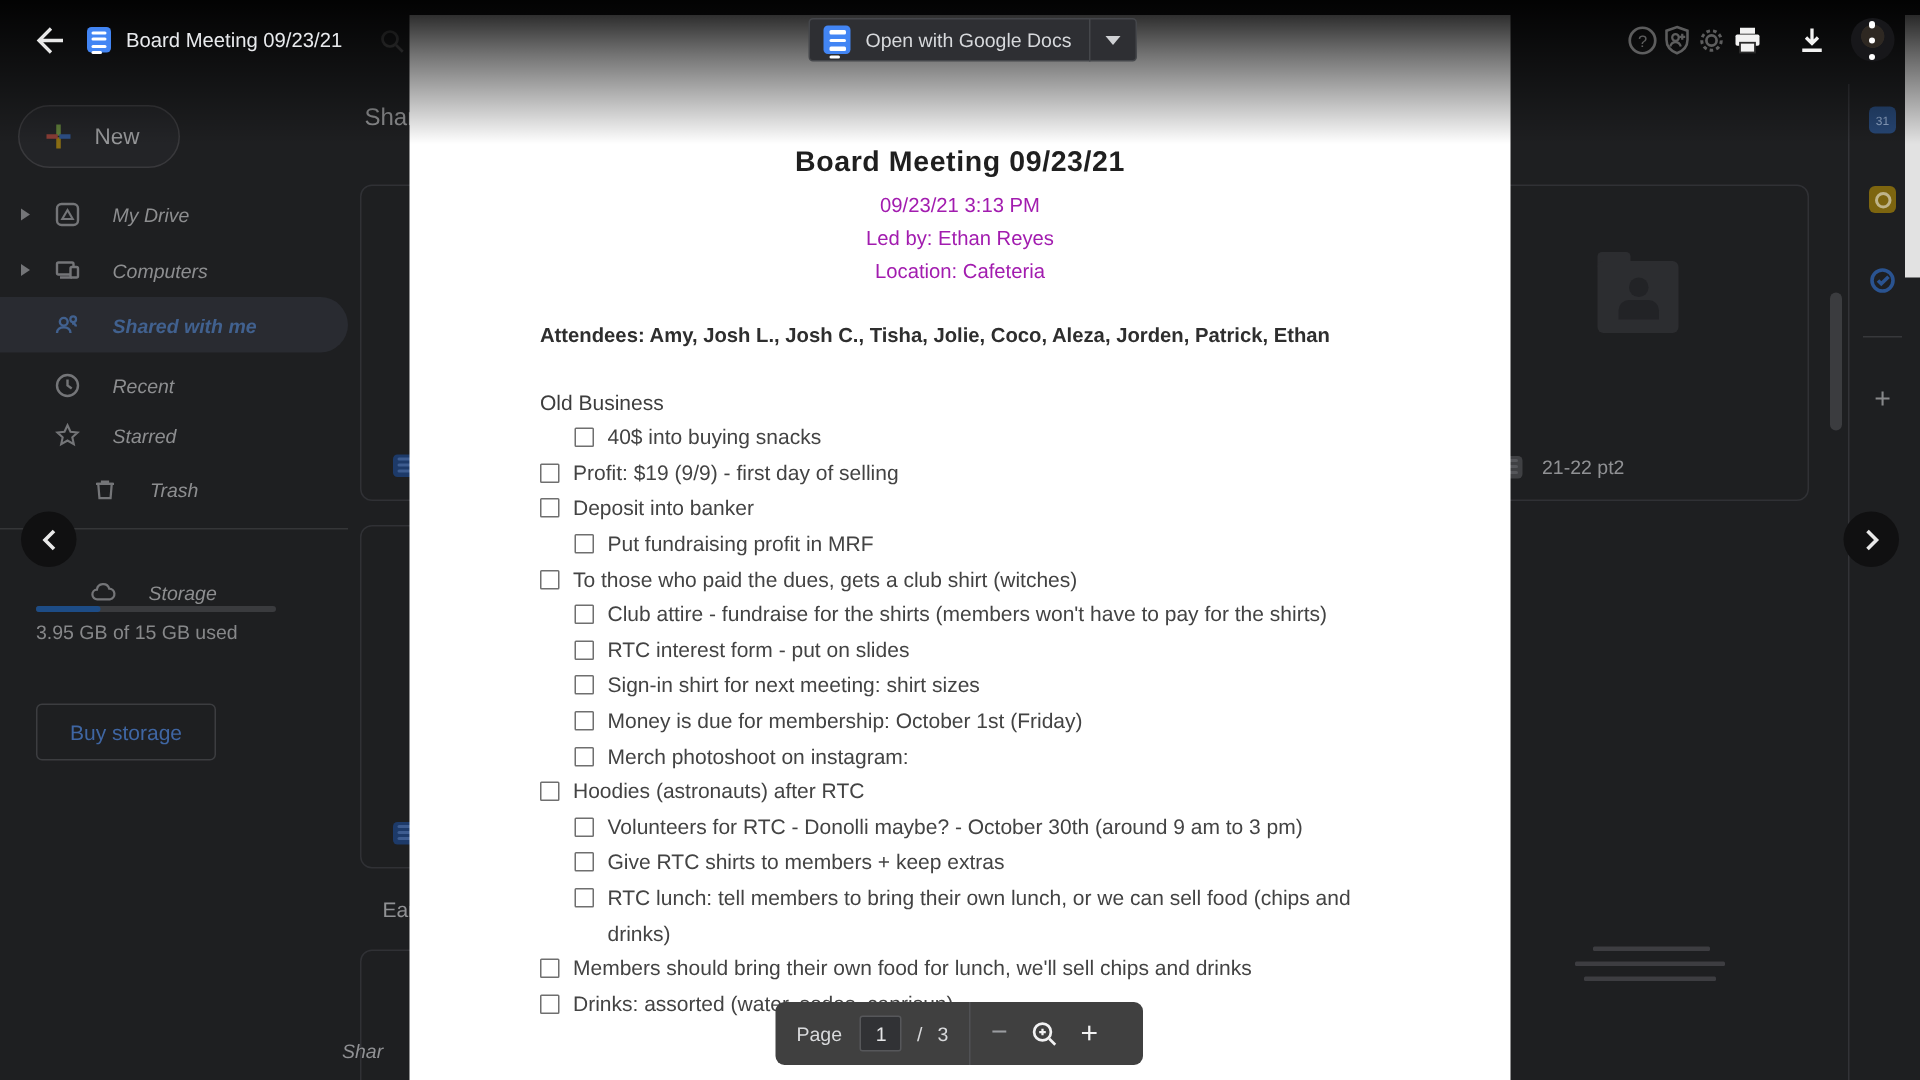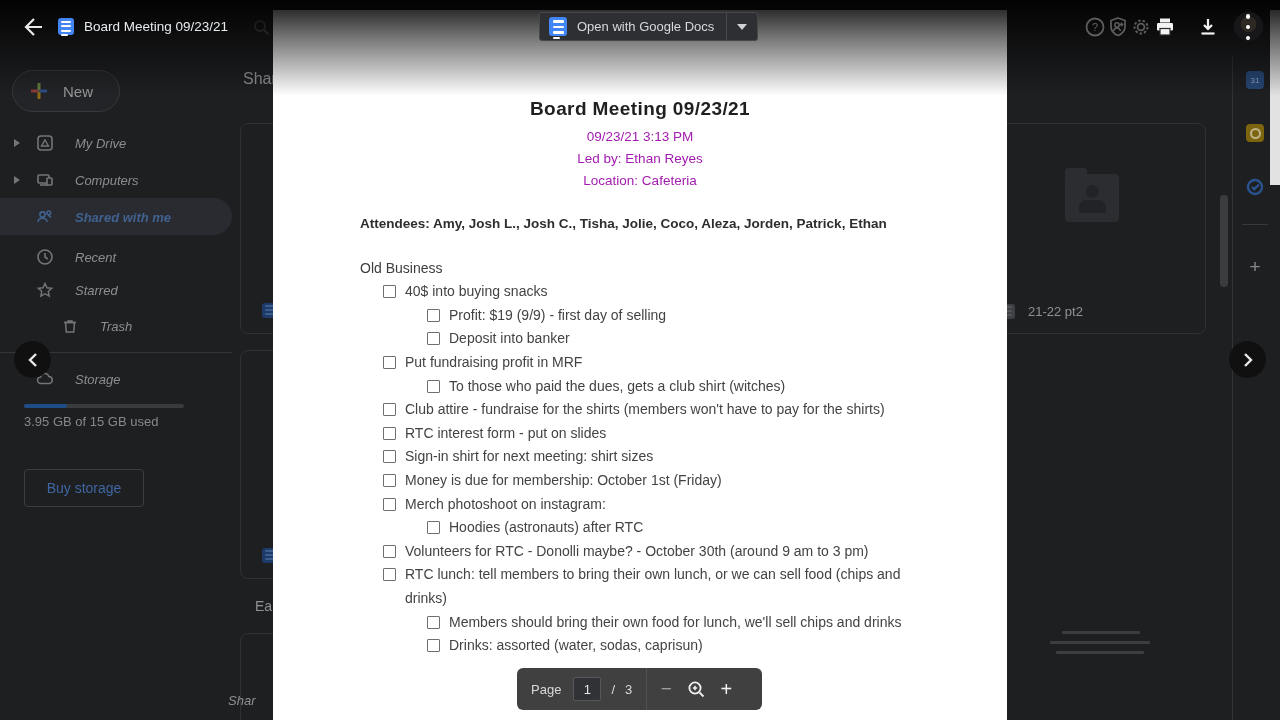--- a/index.html
+++ b/index.html
@@ -47,21 +47,21 @@
   .page{position:absolute;left:273px;top:10px;width:734px;height:710px;background:#ffffff;z-index:10;color:#3d3d3d;}
   .page-inner{padding:87px 87px 0 87px;}
   .doc-title{font-size:19px;font-weight:bold;color:#1f1f1f;text-align:center;letter-spacing:.4px;line-height:24px;}
   .doc-meta{font-size:13.5px;color:#a21caf;text-align:center;line-height:22px;}
   .doc-meta-block{margin-top:5px;}
   .doc-att{font-size:13.5px;font-weight:600;color:#2e2e2e;margin-top:20px;line-height:23.6px;white-space:nowrap;}
   .doc-sec{font-size:14px;color:#3d3d3d;margin-top:21px;line-height:23.6px;}
   .li{display:flex;line-height:23.6px;font-size:14px;color:#434343;}
   .li .cb{flex:0 0 auto;width:11px;height:11px;border:1.6px solid #6f6f6f;border-radius:1px;margin:5px 9px 0 0;}
   .li.l1{margin-left:23px;}
-  .li.l2{margin-left:67px;}
+  .li.l2{}
   .pv-scroll{position:absolute;left:1270px;top:10px;width:10px;height:175px;background:#e2e2e2;z-index:11;}
 
   
   .topgrad{position:absolute;left:0;top:0;width:1280px;height:96px;z-index:20;background:linear-gradient(to bottom,rgba(0,0,0,.92) 0%,rgba(0,0,0,.55) 38%,rgba(0,0,0,0) 100%);pointer-events:none;}
   .tb{position:absolute;top:0;left:0;width:1280px;height:54px;z-index:30;}
   .tb-back{position:absolute;left:18px;top:13px;width:28px;height:28px;color:#e8e8e8;}
   .docs-icon{border-radius:3px;background:#4285f4;}
   .docs-icon i{display:block;background:#ffffff;border-radius:1px;}
   .tb-docs{position:absolute;left:58px;top:18px;width:16px;height:17px;}
   .tb-docs i{height:2px;margin:2.5px 3px 0 3px;}
@@ -162,21 +162,21 @@
     <span class="notri"></span>
     <svg class="ic" viewBox="0 0 18 18">
         <path d="M4.5 5.5 h9 l-.8 9.5 h-7.4 Z" fill="none" stroke="#747578" stroke-width="1.5"></path>
         <path d="M3 5.5 h12 M7 5.5 v-1.5 h4 v1.5" fill="none" stroke="#747578" stroke-width="1.5"></path>
       </svg>
     <span class="lbl">Trash</span>
   </div>
 
   <div class="sb-div"></div>
 
-  <div class="sb-row" style="top:367px;">
+  <div class="sb-row" style="top:383px;padding-left:24px;">
     <span class="notri"></span>
     <svg class="ic" viewBox="0 0 18 18">
         <path d="M5 13.5 a3.2 3.2 0 0 1 -.4-6.4 a4.2 4.2 0 0 1 8.2-.7 a3.6 3.6 0 0 1 .7 7.1 Z" fill="none" stroke="#747578" stroke-width="1.5"></path>
       </svg>
     <span class="lbl">Storage</span>
   </div>
 
   <div class="sb-bar">
       <div class="fill"></div>
     </div>
@@ -296,20 +296,24 @@
         <span class="cb"></span>
         <span>Merch photoshoot on instagram:</span>
       </div>
     <div class="li l2">
         <span class="cb"></span>
         <span>Hoodies (astronauts) after RTC</span>
       </div>
     <div class="li l1">
         <span class="cb"></span>
         <span>Volunteers for RTC - Donolli maybe? - October 30th (around 9 am to 3 pm)</span>
+      </div>
+    <div class="li l1">
+        <span class="cb"></span>
+        <span>Give RTC shirts to members + keep extras</span>
       </div>
     <div class="li l1">
         <span class="cb"></span>
         <span>RTC lunch: tell members to bring their own lunch, or we can sell food (chips and drinks)</span>
       </div>
     <div class="li l2">
         <span class="cb"></span>
         <span>Members should bring their own food for lunch, we'll sell chips and drinks</span>
       </div>
     <div class="li l2">

